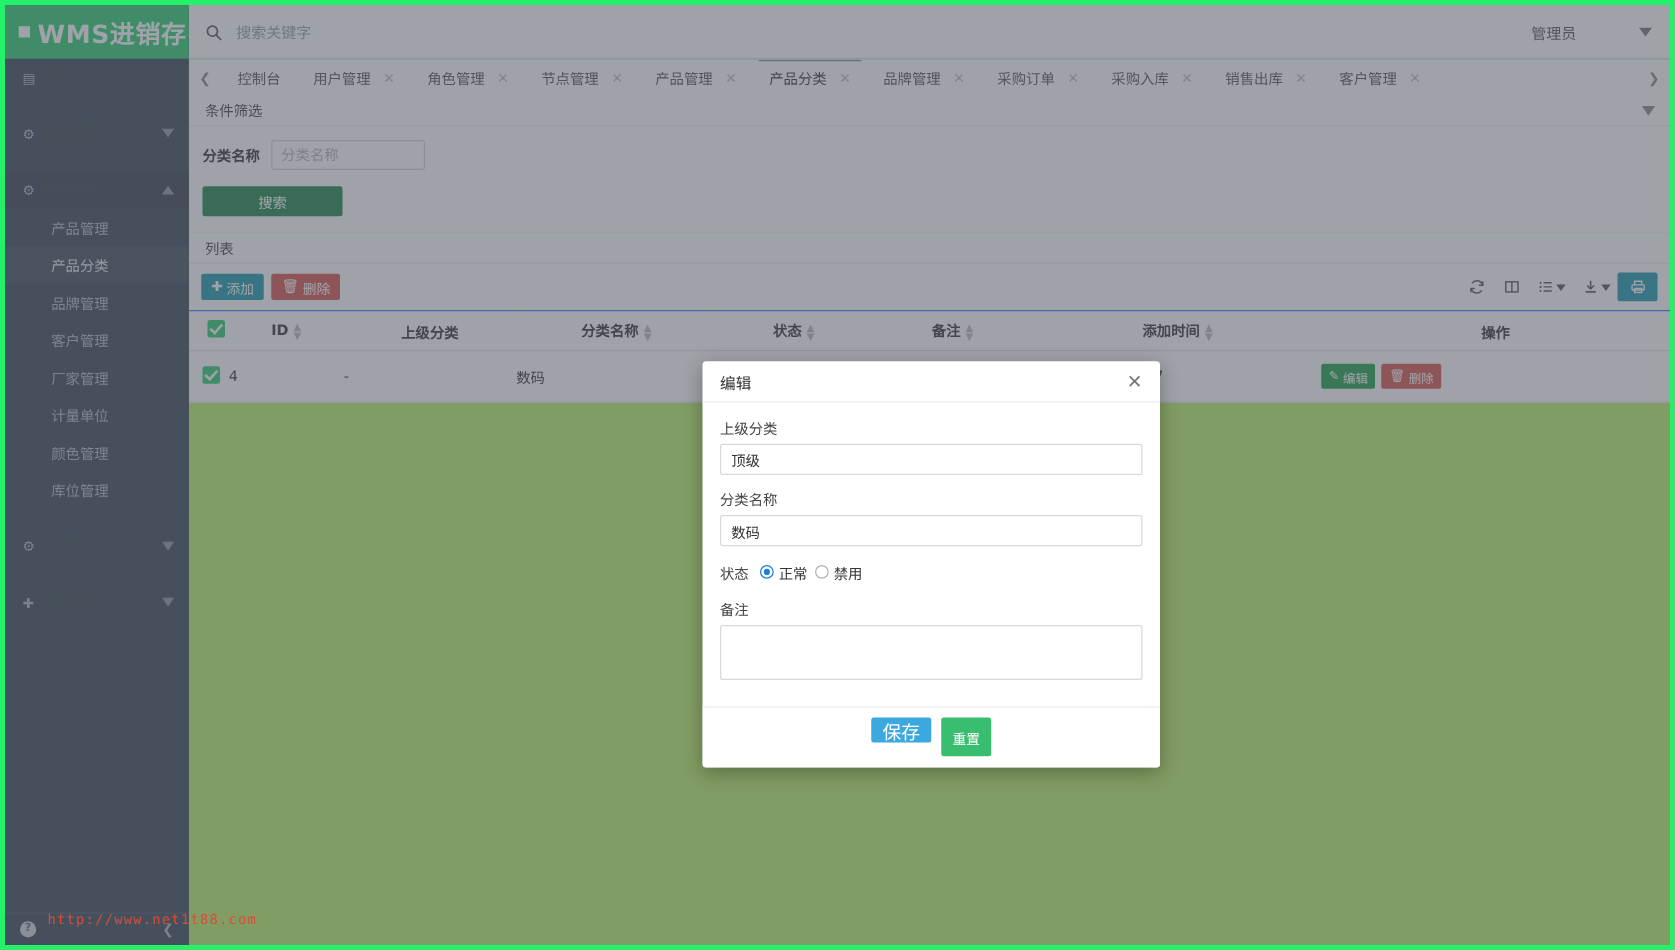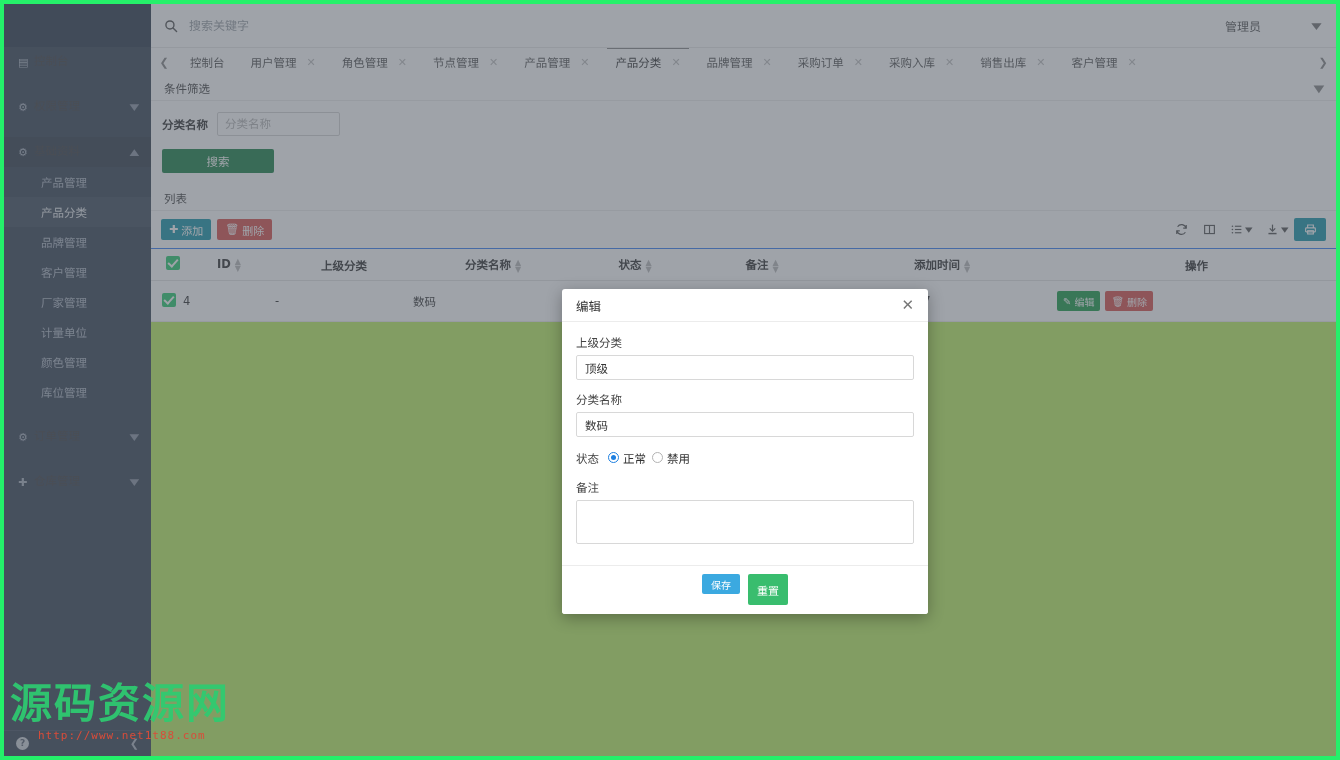--- a/index.html
+++ b/index.html
@@ -523,21 +523,21 @@
     padding: 8px 0 9px 0;
     display: flex;
     justify-content: center;
     gap: 8px;
     background: #fff;
   }
   .btn-save {
     background: #3ba9e0;
     height: 20px;
     padding: 0 9px;
-    font-size: 10px;
+    font-size: 15px;
   }
   .btn-reset {
     background: #39bd6e;
     height: 31px;
     padding: 0 9px;
     font-size: 11px;
   }
 
   
   #watermark {
@@ -565,20 +565,24 @@
     white-space: nowrap;
   }
 
   svg { display: block; }
 </style>
 </head>
 <body>
 
 <div id="app-frame">
 
+  <div id="logo-bar">
+    <span class="logo-sq"></span>
+    <span class="logo-text">WMS进销存</span>
+  </div>
 
   <div id="topbar">
     <div class="search-wrap">
       <span class="search-icon">
         <svg width="14" height="14" viewBox="0 0 16 16" fill="none" stroke="#555" stroke-width="1.6">
           <circle cx="6.8" cy="6.8" r="4.6"></circle>
           <line x1="10.3" y1="10.3" x2="14.4" y2="14.4" stroke-linecap="round"></line>
         </svg>
       </span>
       <input class="search-input" type="text" placeholder="搜索关键字" style="">
@@ -845,17 +849,16 @@
         <textarea class="mtextarea" style=""></textarea>
       </div>
     </div>
     <div class="modal-foot">
       <button class="btn btn-save">保存</button>
       <button class="btn btn-reset">重置</button>
     </div>
   </div>
 
   <div id="watermark">
-    <div class="wm-main">源码资源网</div>
     <div class="wm-url">http://www.net1t88.com</div>
   </div>
 
 </div>
 
 </body></html>

